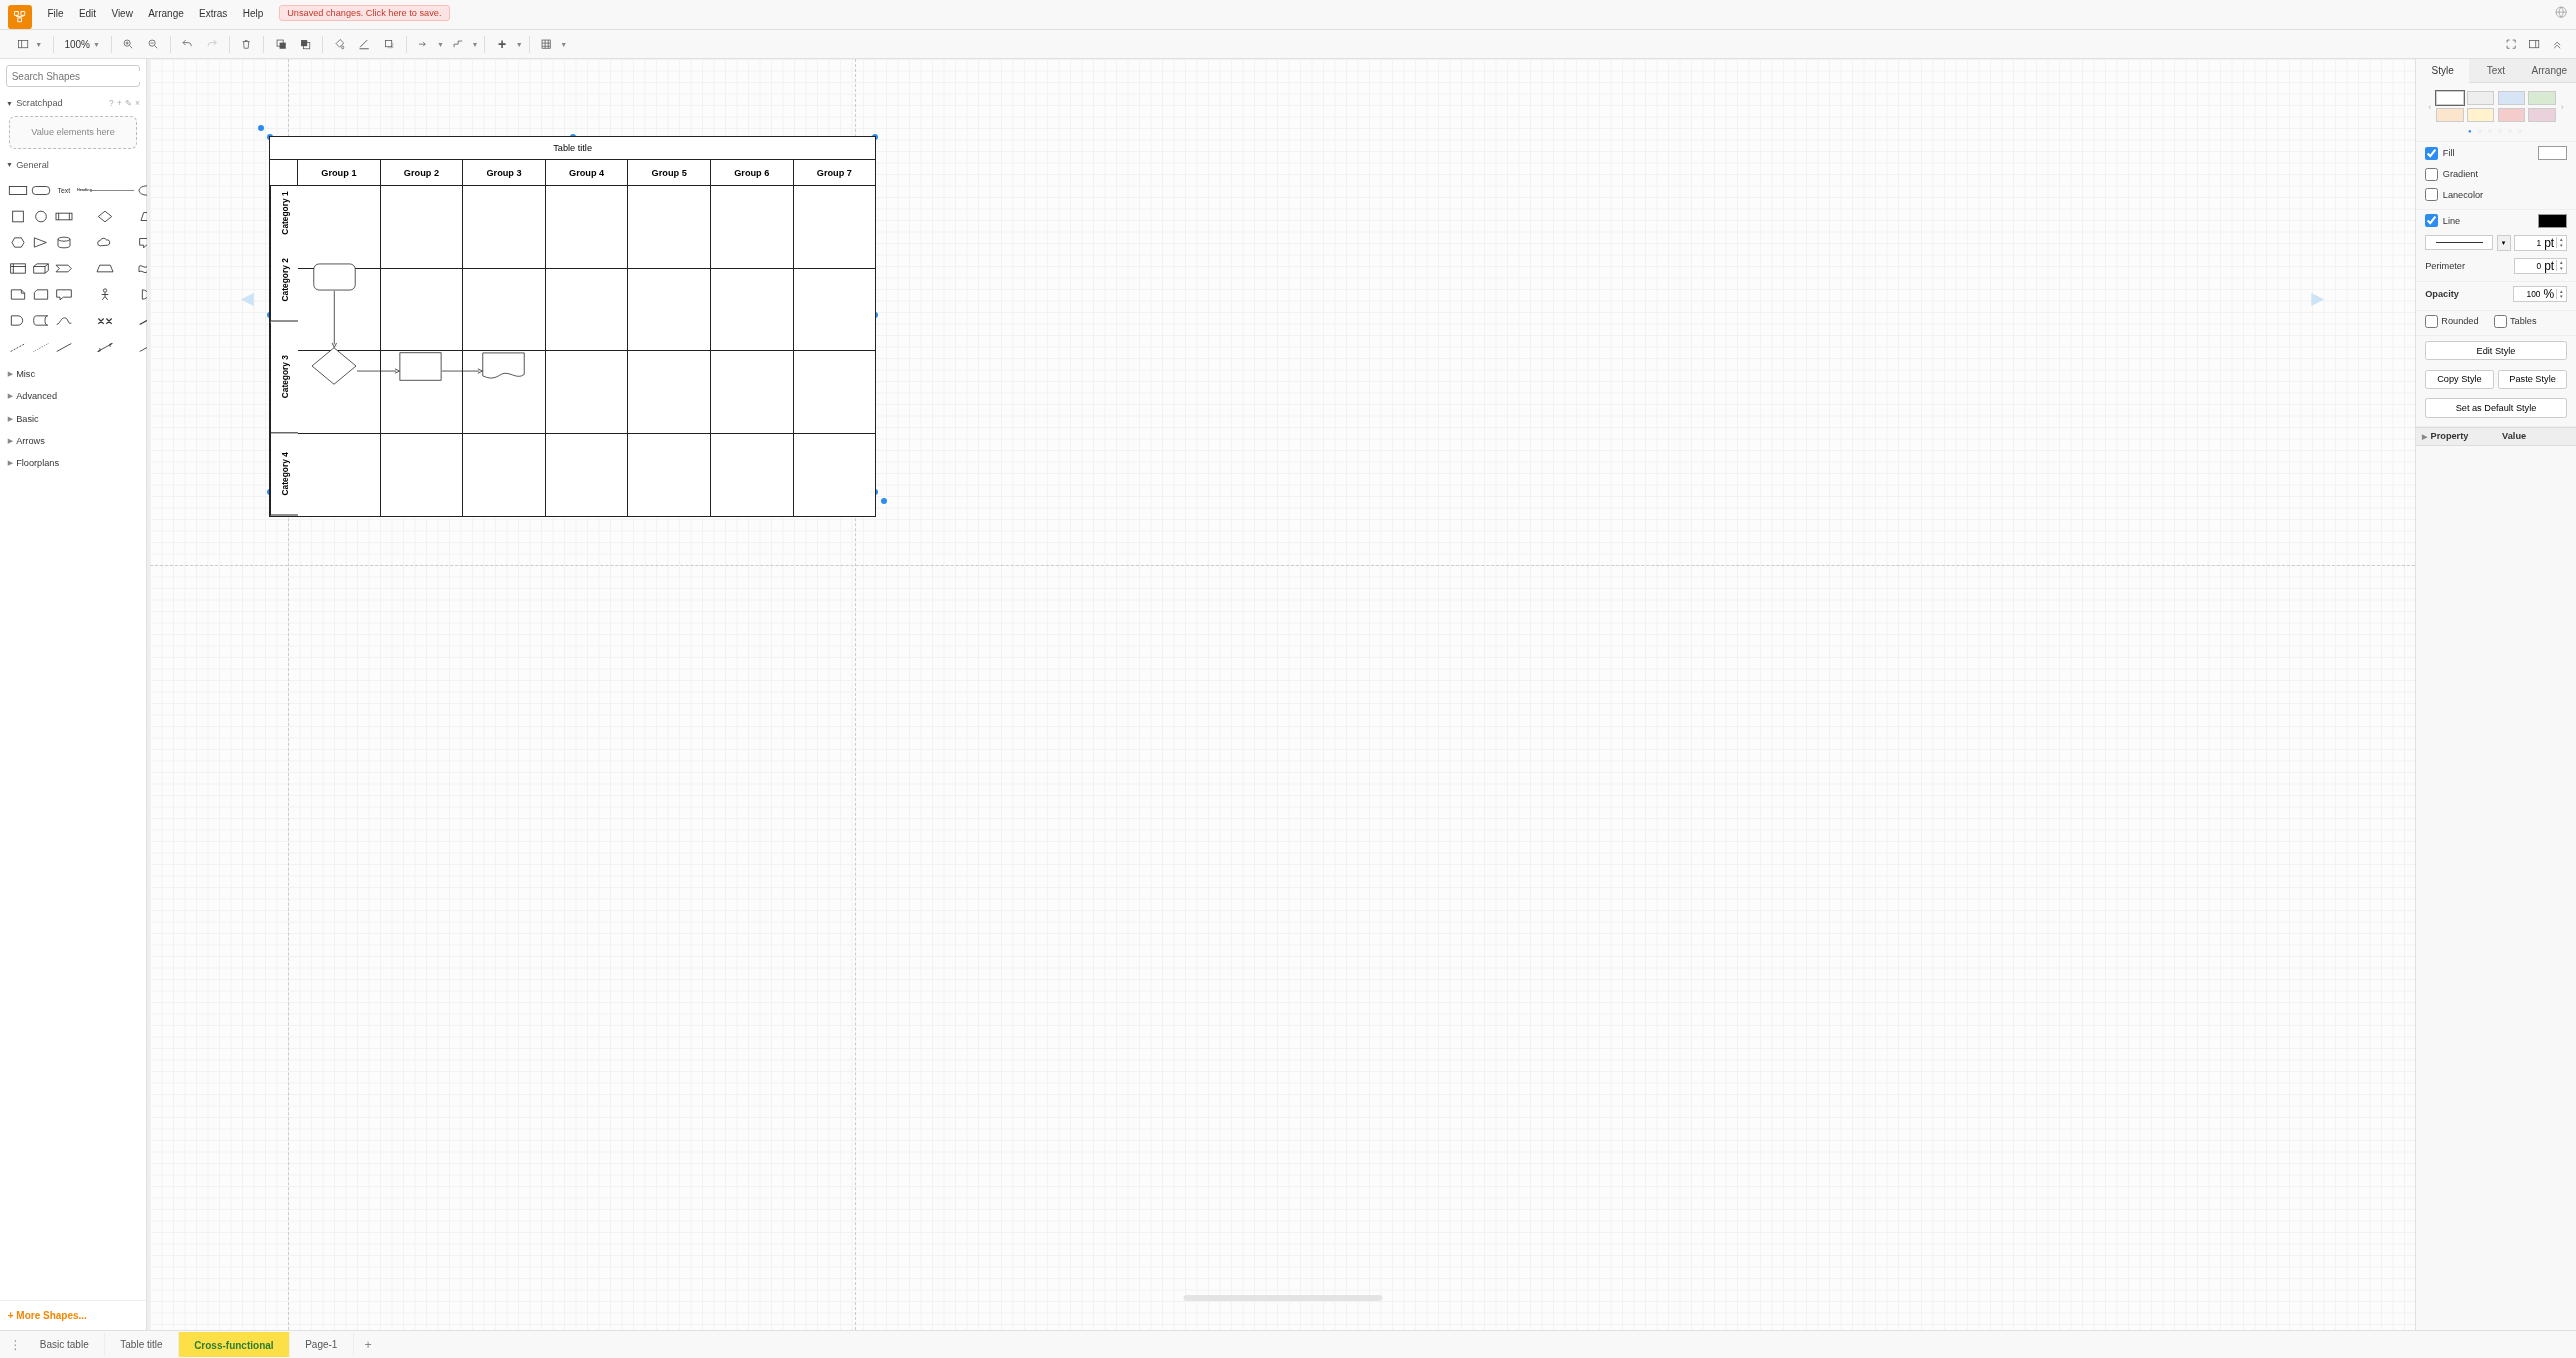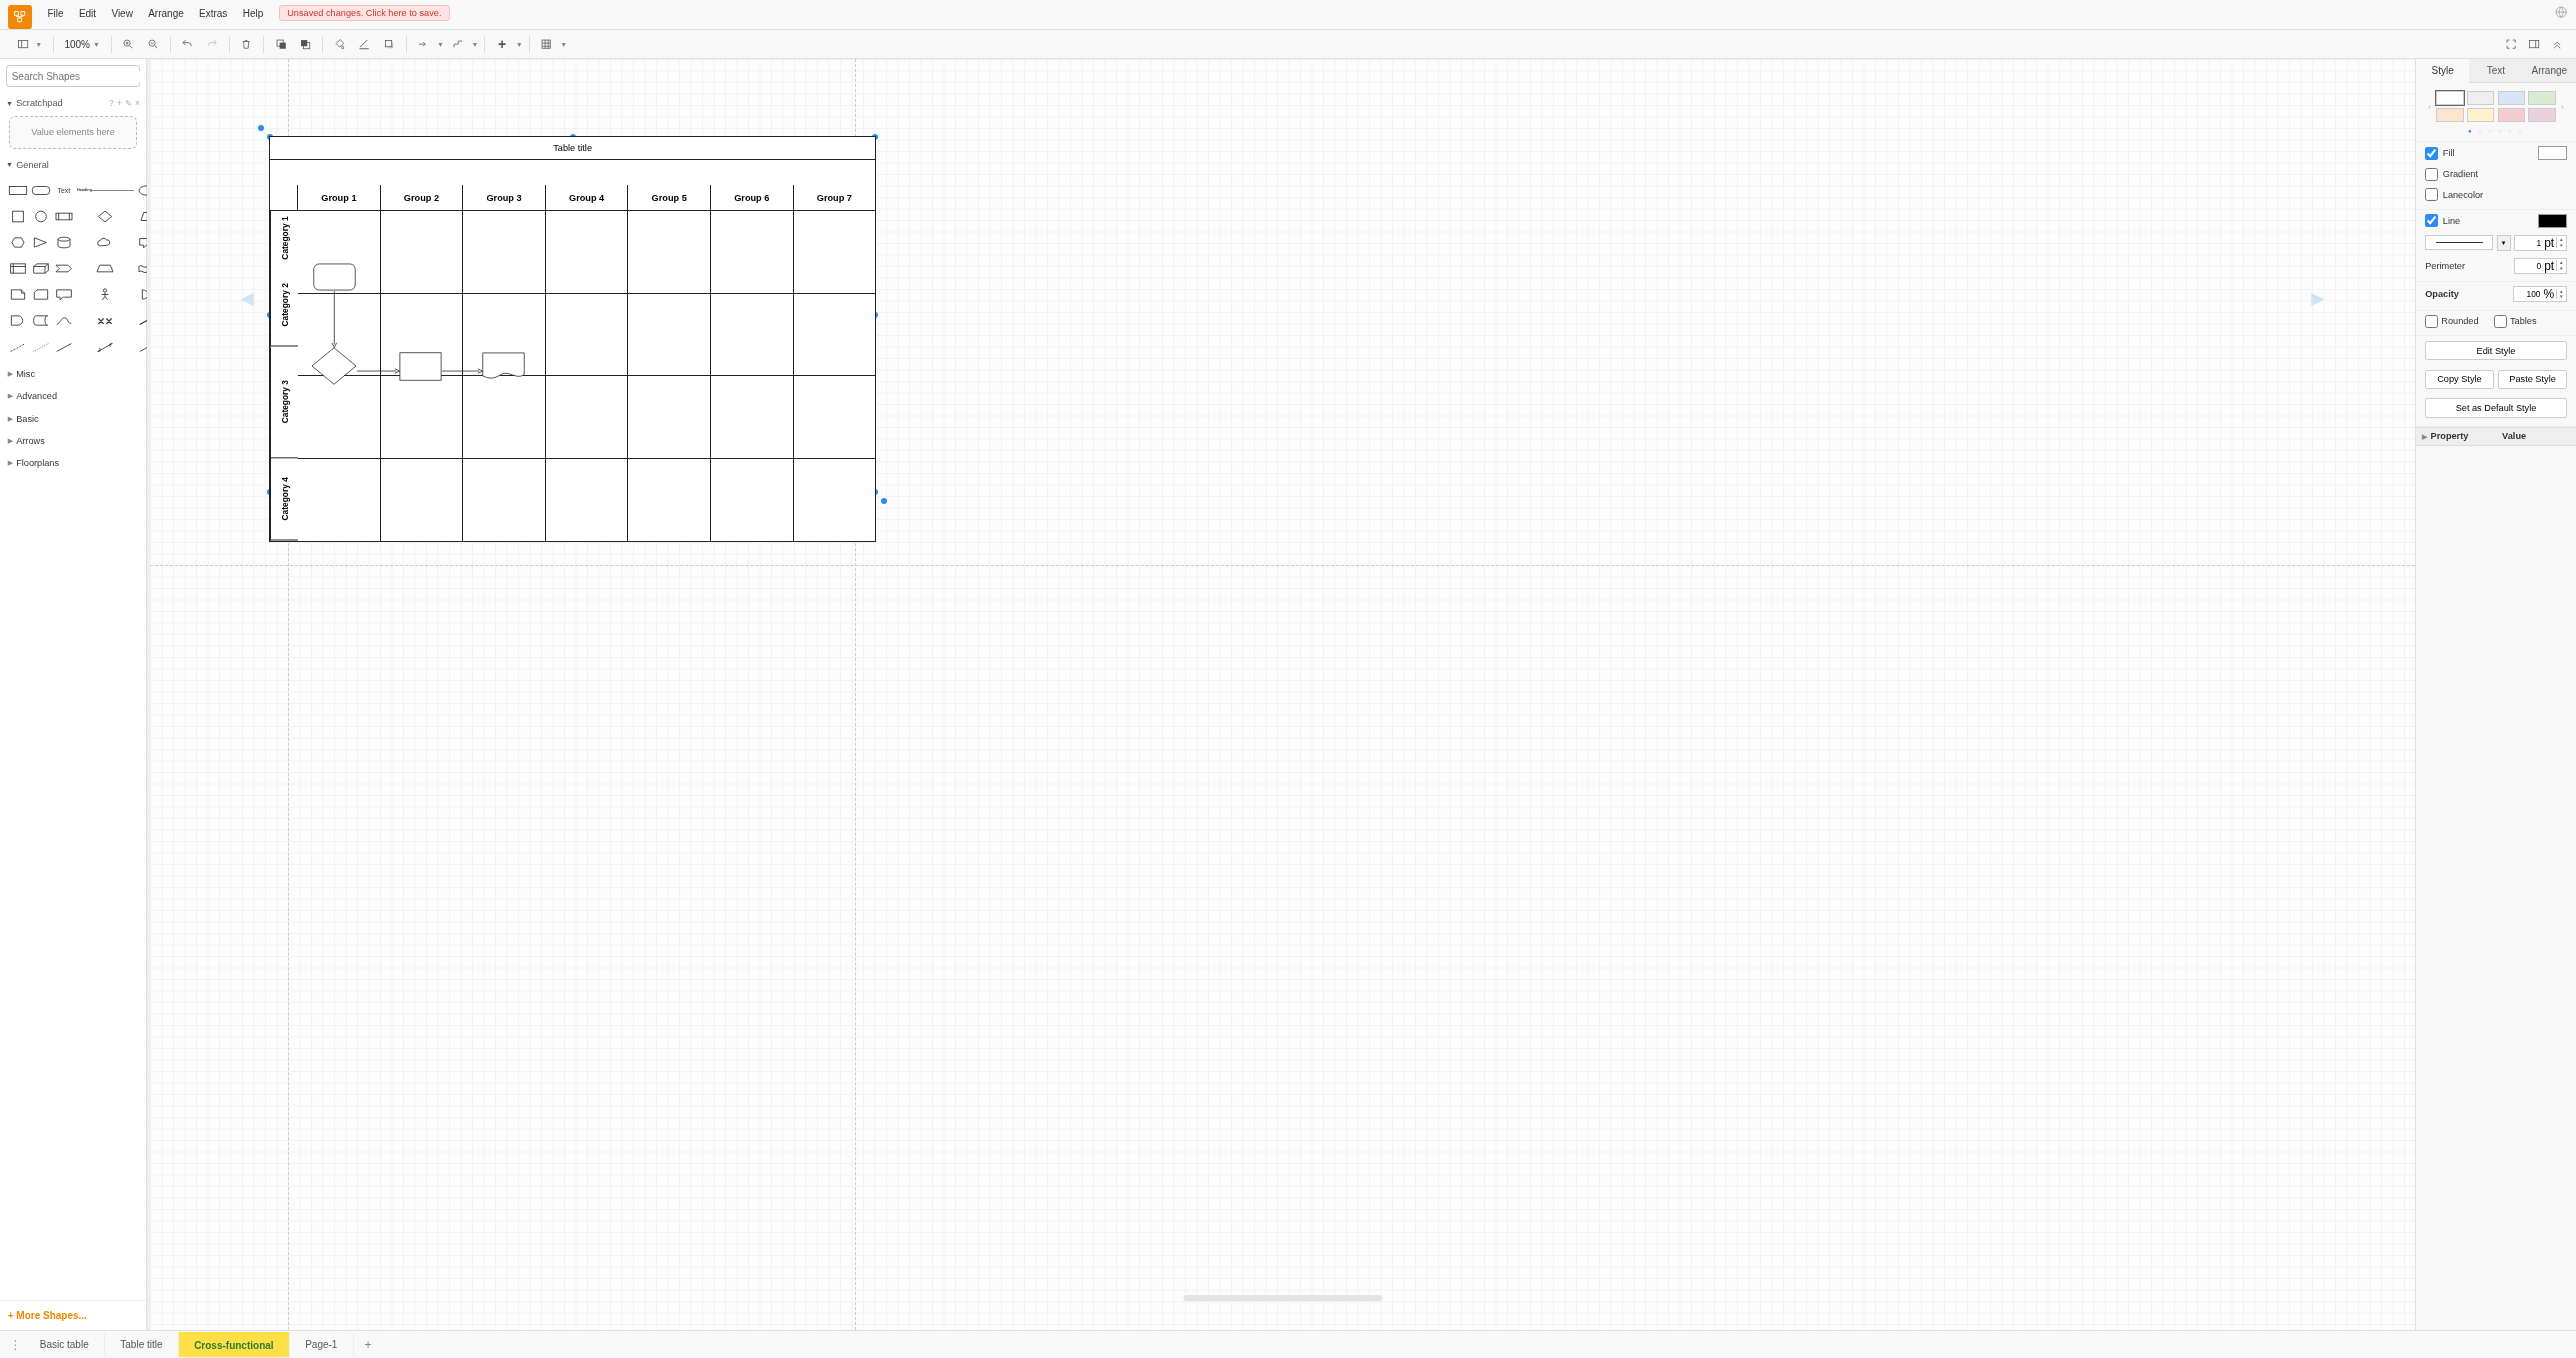--- a/index.html
+++ b/index.html
@@ -528,21 +528,21 @@
         <div class="sel-handle" style="left:50%;top:100%"></div>
         <div class="sel-handle" style="left:100%;top:100%"></div>
         <div class="sel-handle" style="left:-9.2px;top:-9.2px"></div>
         <div class="sel-handle" style="left:50%;top:calc(100% + 9.2px)"></div>
         <div class="sel-handle" style="left:calc(100% + 9.2px);top:calc(100% + 9.2px)"></div>
         <div class="rot-handle" style="left:50%;top:25px"></div>
       </div>
 
       <div class="swim" style="left:119px;top:77px;width:607px;">
         <div class="swim-title">Table title</div>
-        <div style="display:flex;margin-top:25px;">
+        <div style="display:flex;">
           <div class="swim-header-spacer"></div>
           <div class="swim-header-row" style="flex:1">
             <div class="swim-cell">Group 1</div>
             <div class="swim-cell">Group 2</div>
             <div class="swim-cell">Group 3</div>
             <div class="swim-cell">Group 4</div>
             <div class="swim-cell">Group 5</div>
             <div class="swim-cell">Group 6</div>
             <div class="swim-cell">Group 7</div>
           </div>

